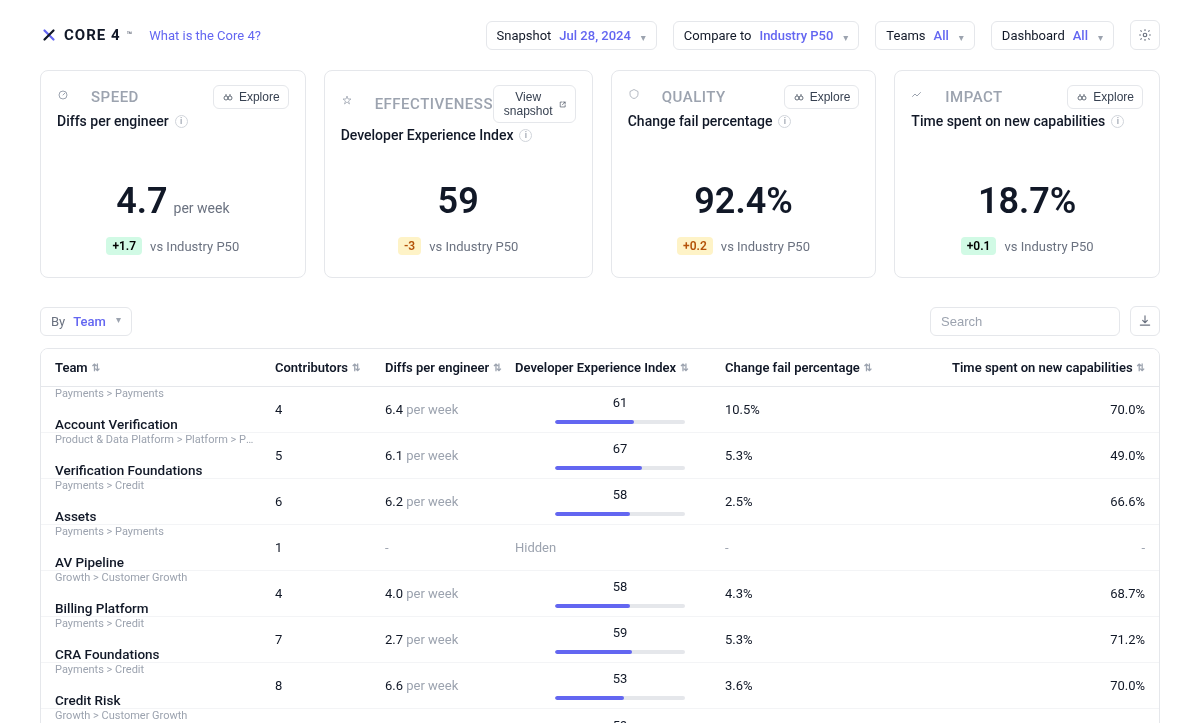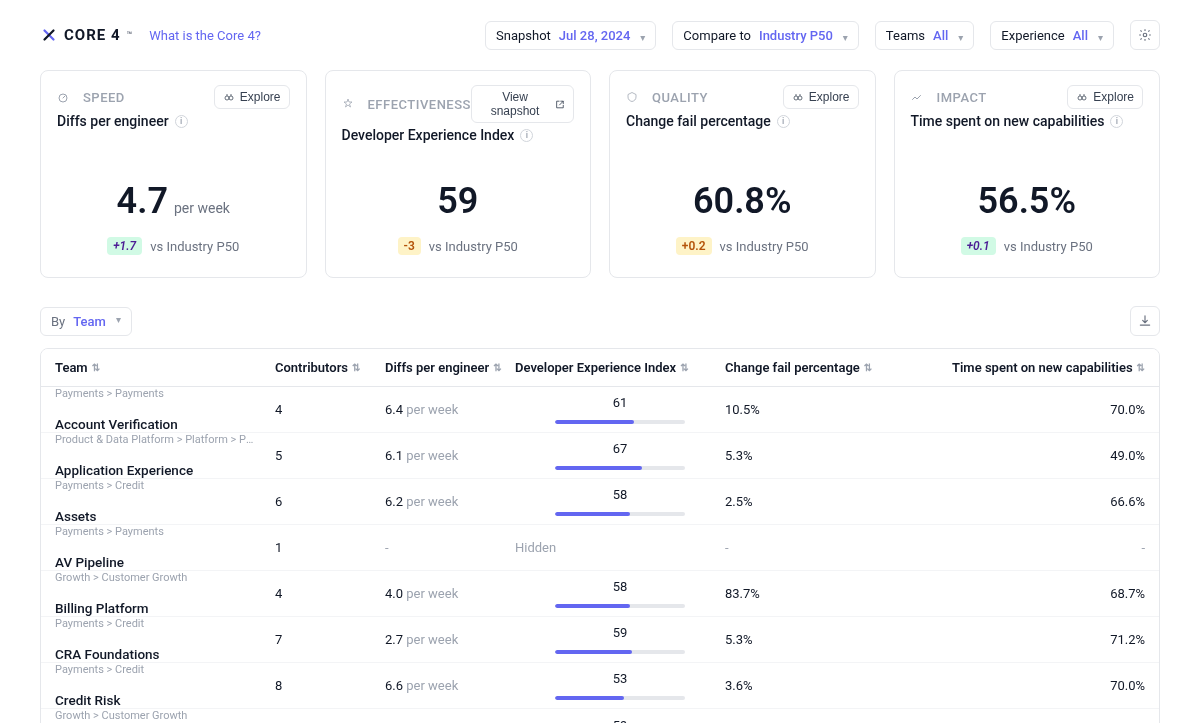--- a/index.html
+++ b/index.html
@@ -72,24 +72,24 @@
     flex-direction: column;
   }
   .card-top {
     display: flex;
     justify-content: space-between;
     align-items: center;
     margin-bottom: 4px;
   }
   .cat {
     display: inline-flex;
-    align-items: center;
-    gap: 14px;
+    align-items: flex-start;
+    gap: 22px;
     color: #9ca3af;
-    font-size: 13px;
+    font-size: 15px;
     letter-spacing: 0.5px;
     font-weight: 500;
   }
   .cat-icon { width: 12px; height: 12px; }
   .btn-sm {
     display: inline-flex;
     align-items: center;
     gap: 5px;
     border: 1px solid #e5e7eb;
     border-radius: 6px;
@@ -144,21 +144,21 @@
     margin-top: 18px;
     font-size: 13px;
     color: #6b7280;
   }
   .delta {
     font-size: 12px;
     font-weight: 600;
     padding: 2px 6px;
     border-radius: 4px;
   }
-  .delta.green { background: #d1fae5; color: #4c1d95; font-style: italic; }
+  .delta.green { background: #d1fae5; color: #000000; }
   .delta.yellow { background: #fef3c7; color: #b45309; }
   
   .tbl-toolbar {
     display: flex;
     align-items: center;
     justify-content: space-between;
     margin-bottom: 12px;
   }
   .by-select {
     display: inline-flex;
@@ -264,21 +264,21 @@
     <span class="label">Compare to</span>
     <span class="value">Industry P50</span>
     <span class="chev">▾</span>
   </div>
   <div class="ctrl">
     <span class="label">Teams</span>
     <span class="value">All</span>
     <span class="chev">▾</span>
   </div>
   <div class="ctrl">
-    <span class="label">Experience</span>
+    <span class="label">Dashboard</span>
     <span class="value">All</span>
     <span class="chev">▾</span>
   </div>
   <div class="iconbtn">
     <svg width="14" height="14" viewBox="0 0 24 24">
       <circle cx="12" cy="12" r="3" fill="none" stroke="#6b7280" stroke-width="2"></circle>
       <path fill="none" stroke="#6b7280" stroke-width="2" d="M12 2v3M12 19v3M4.2 4.2l2.1 2.1M17.7 17.7l2.1 2.1M2 12h3M19 12h3M4.2 19.8l2.1-2.1M17.7 6.3l2.1-2.1"></path>
     </svg>
   </div>
 </div>
@@ -365,21 +365,21 @@
           </svg>
           <span>Explore</span>
         </button>
       </div>
       <div class="metric-name">
         <span>Change fail percentage</span>
         <span class="info-icon">i</span>
       </div>
       <div class="card-body">
         <div class="big">
-          <span>60.8%</span>
+          <span>92.4%</span>
 
         </div>
         <div class="delta-row">
           <span class="delta yellow">+0.2</span>
           <span>vs Industry P50</span>
         </div>
       </div>
     </div>
 
     <div class="card">
@@ -398,38 +398,39 @@
           </svg>
           <span>Explore</span>
         </button>
       </div>
       <div class="metric-name">
         <span>Time spent on new capabilities</span>
         <span class="info-icon">i</span>
       </div>
       <div class="card-body">
         <div class="big">
-          <span>56.5%</span>
+          <span>18.7%</span>
 
         </div>
         <div class="delta-row">
           <span class="delta green">+0.1</span>
           <span>vs Industry P50</span>
         </div>
       </div>
     </div>
   </div>
 
 <div class="tbl-toolbar">
   <div class="by-select">
     <span class="by-label">By</span>
     <span class="by-value">Team</span>
     <span class="chev">▾</span>
   </div>
   <div class="right">
+    <input class="search" type="text" placeholder="Search" style="">
     <div class="iconbtn">
       <svg width="14" height="14" viewBox="0 0 24 24">
         <path d="M12 3v12m0 0l-4-4m4 4l4-4M4 19h16" fill="none" stroke="#6b7280" stroke-width="2" stroke-linecap="round" stroke-linejoin="round"></path>
       </svg>
     </div>
   </div>
 </div>
 
 <div class="tbl">
   <div class="thead">
@@ -474,21 +475,21 @@
             </div>
           </div>
         </div>
       <div>10.5%</div>
       <div class="cell-right">70.0%</div>
     </div>
 
     <div class="trow">
       <div class="teamcell">
         <span class="crumb">Product &amp; Data Platform &gt; Platform &gt; Prod...</span>
-        <span class="teamname">Application Experience</span>
+        <span class="teamname">Verification Foundations</span>
       </div>
       <div>5</div>
       <div>6.1 <span class="unit-muted">per week</span></div>
       <div>
           <div class="dei-cell">
             <span>67</span>
             <div class="bar">
               <div class="bar-fill" style="width:67%"></div>
             </div>
           </div>
@@ -536,21 +537,21 @@
       <div>4</div>
       <div>4.0 <span class="unit-muted">per week</span></div>
       <div>
           <div class="dei-cell">
             <span>58</span>
             <div class="bar">
               <div class="bar-fill" style="width:58%"></div>
             </div>
           </div>
         </div>
-      <div>83.7%</div>
+      <div>4.3%</div>
       <div class="cell-right">68.7%</div>
     </div>
 
     <div class="trow">
       <div class="teamcell">
         <span class="crumb">Payments &gt; Credit</span>
         <span class="teamname">CRA Foundations</span>
       </div>
       <div>7</div>
       <div>2.7 <span class="unit-muted">per week</span></div>

